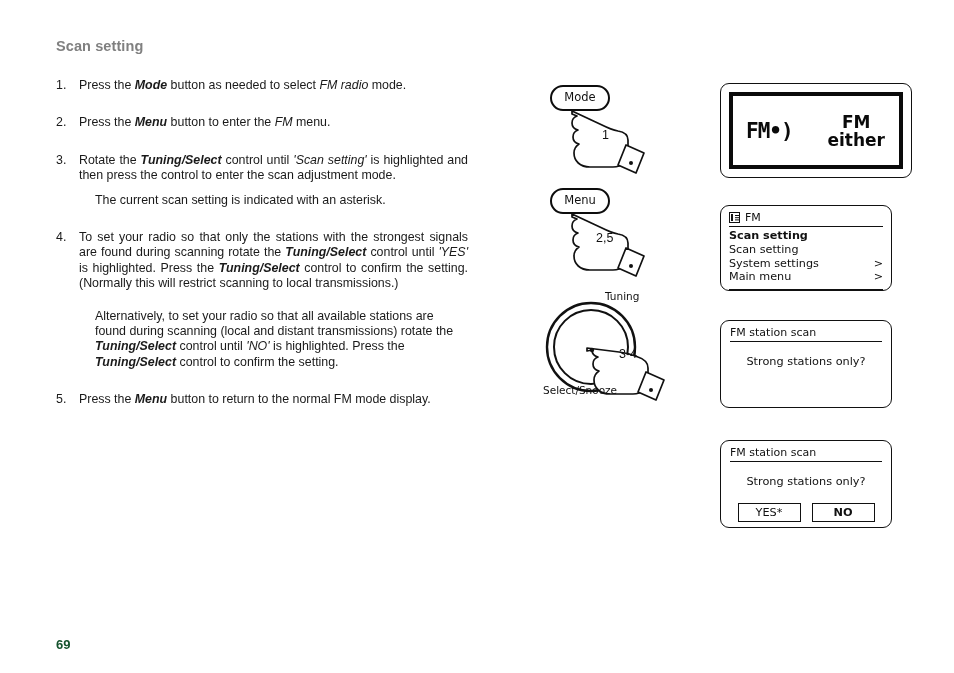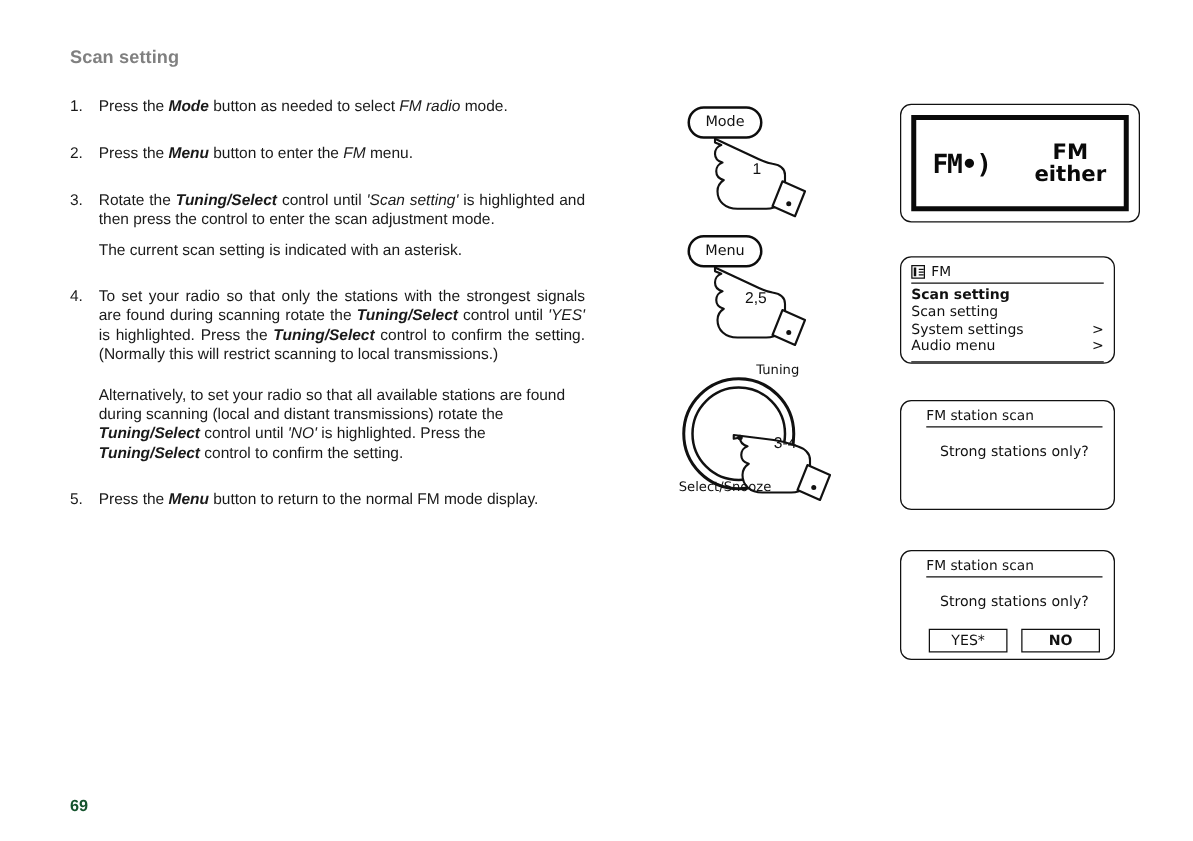--- a/index.html
+++ b/index.html
@@ -52,20 +52,21 @@
     position: absolute;
     left: 0;
     top: 0;
     font-size: 12.4px;
   }
   .step-body { display: block; }
   .step-body.justify { text-align: justify; }
   .sub-para {
     display: block;
     margin-top: 9px;
+    margin-left: 16px;
   }
   .sub-para.gap {
     margin-top: 17px;
   }
 
   b.bi { font-weight: bold; font-style: italic; }
   i.it { font-style: italic; }
 
   .page-number {
     position: absolute;
@@ -222,21 +223,21 @@
   .menu-bottomline {
     border-bottom: 1.4px solid #111;
     margin-top: 5px;
   }
 
   
   .lcd-dialog {
     left: 720px;
     width: 172px;
     height: 88px;
-    padding: 5px 9px 6px 20px;
+    padding: 5px 9px 6px 9px;
   }
   .dlg-1 { top: 320px; }
   .dlg-2 { top: 440px; }
   .dlg-title {
     font-family: "DejaVu Sans", sans-serif;
     font-size: 11px;
     color: #111;
     border-bottom: 1.4px solid #111;
     padding-bottom: 2px;
   }
@@ -362,21 +363,21 @@
       </div>
       <div class="menu-row">
         <span>Scan setting</span>
         <span class="menu-arrow"></span>
       </div>
       <div class="menu-row">
         <span>System settings</span>
         <span class="menu-arrow">&gt;</span>
       </div>
       <div class="menu-row">
-        <span>Audio menu</span>
+        <span>Main menu</span>
         <span class="menu-arrow">&gt;</span>
       </div>
     </div>
   <div class="menu-bottomline"></div>
 </div>
 
 <div class="lcd lcd-dialog dlg-1">
   <div class="dlg-title">FM station scan</div>
   <div class="dlg-question">Strong stations only?</div>
 </div>

